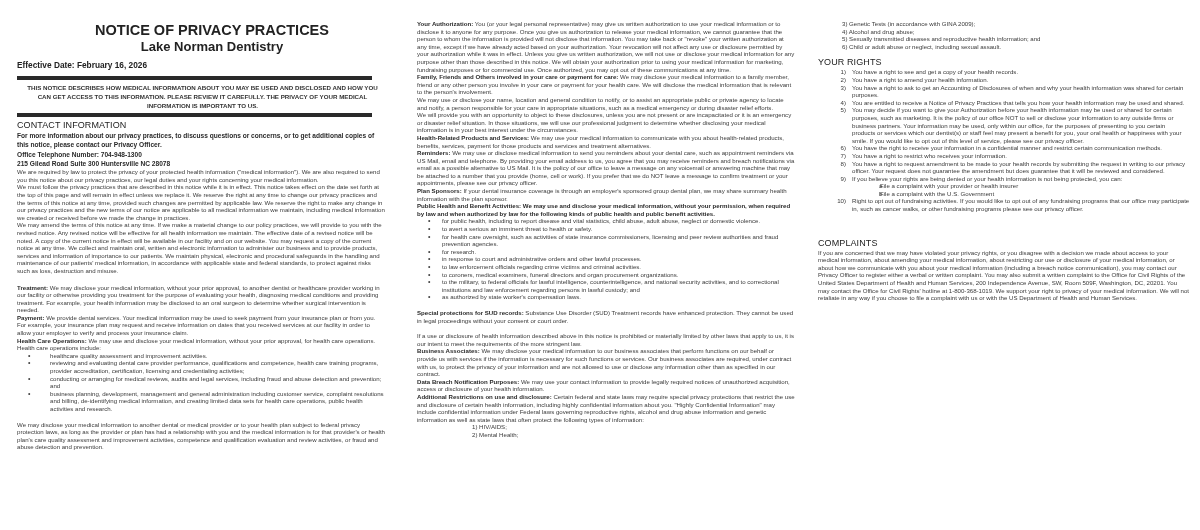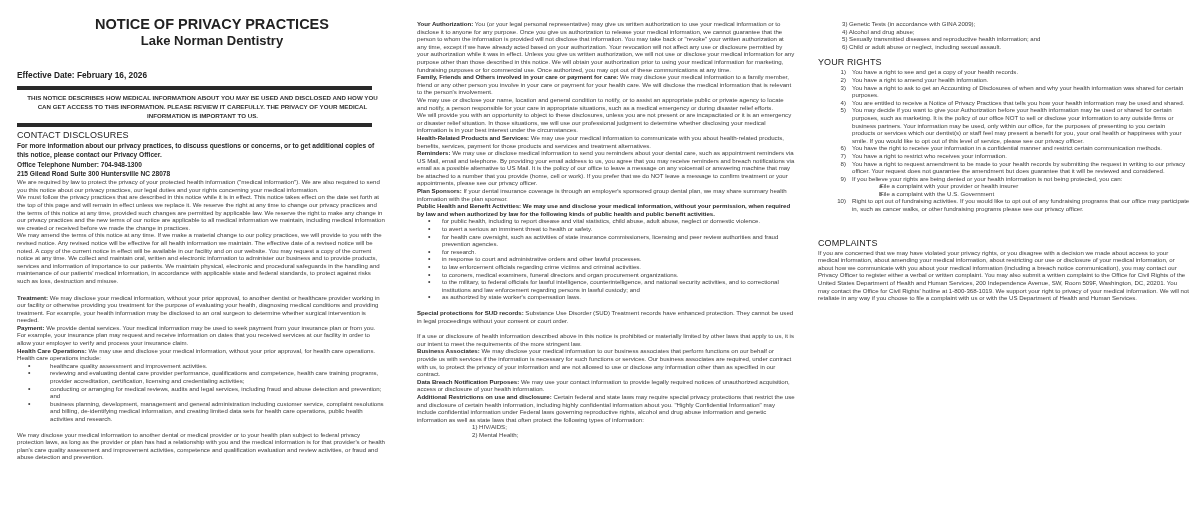--- a/index.html
+++ b/index.html
@@ -4,23 +4,23 @@
 <style>
   * { box-sizing: border-box; margin: 0; padding: 0; }
   html, body { width: 1200px; height: 530px; background: #ffffff; overflow: hidden; }
   body { font-family: "Liberation Sans", sans-serif; color: #3a3a3a; font-size: 6.1px; line-height: 7.6px; }
   .page { position: relative; width: 1200px; height: 530px; }
   .col { position: absolute; top: 0; }
   .col1 { left: 17px; width: 368px; }
   .col2 { left: 417px; width: 378px; top: 20px; }
   .col3 { left: 818px; width: 372px; top: 20px; }
 
-  .title { text-align: center; font-weight: bold; color: #222; font-size: 14.5px; line-height: 17px; margin-top: 16px; margin-left: 22px; }
+  .title { text-align: center; font-weight: bold; color: #222; font-size: 14.5px; line-height: 17px; margin-top: 22px; margin-left: 22px; }
   .subtitle { text-align: center; font-weight: bold; color: #222; font-size: 13px; line-height: 16px; margin-left: 22px; }
-  .effective { font-weight: bold; color: #222; font-size: 8.3px; line-height: 11px; margin-top: 21px; }
+  .effective { font-weight: bold; color: #222; font-size: 8.3px; line-height: 11px; margin-top: 5px; }
   .rule { height: 4px; background: #2a2a2a; margin-right: 0; width: 355px; }
   .rule.top { margin-top: 5px; }
   .banner { font-weight: bold; color: #333; font-size: 6.2px; line-height: 9px; text-align: center; width: 365px; margin: 3px 0 3px 3px; }
   .h2 { font-weight: normal; color: #222; font-size: 9px; line-height: 12px; letter-spacing: 0.1px; }
   .h2.contact { margin-top: 2px; }
   .contact-text { font-weight: bold; color: #2a2a2a; font-size: 6.6px; line-height: 9.3px; }
   .para { margin: 0; }
   .para b { color: #2a2a2a; }
   ul.bullets { list-style: none; margin: 0 0 0 8px; }
   ul.bullets li { position: relative; padding-left: 17px; }
@@ -44,21 +44,21 @@
 <div class="page">
 
   <div class="col col1">
     <div class="title">NOTICE OF PRIVACY PRACTICES</div>
     <div class="subtitle">Lake Norman Dentistry</div>
     <div class="effective">Effective Date: February 16, 2026</div>
     <div class="rule top"></div>
     <div class="banner">THIS NOTICE DESCRIBES HOW MEDICAL INFORMATION ABOUT YOU MAY BE USED AND DISCLOSED AND HOW YOU CAN GET ACCESS TO THIS INFORMATION. PLEASE REVIEW IT CAREFULLY. THE PRIVACY OF YOUR MEDICAL INFORMATION IS IMPORTANT TO US.</div>
     <div class="rule"></div>
 
-    <div class="h2 contact">CONTACT DISCLOSURES</div>
+    <div class="h2 contact">CONTACT INFORMATION</div>
     <div class="contact-text">For more information about our privacy practices, to discuss questions or concerns, or to get additional copies of this notice, please contact our Privacy Officer.</div>
     <div class="contact-text">Office Telephone Number: 704-948-1300</div>
     <div class="contact-text">215 Gilead Road Suite 300 Huntersville NC 28078</div>
 
     <p class="para">We are required by law to protect the privacy of your protected health information ("medical information"). We are also required to send you this notice about our privacy practices, our legal duties and your rights concerning your medical information.</p>
     <p class="para">We must follow the privacy practices that are described in this notice while it is in effect. This notice takes effect on the date set forth at the top of this page and will remain in effect unless we replace it.  We reserve the right at any time to change our privacy practices and the terms of this notice at any time, provided such changes are permitted by applicable law. We reserve the right to make any change in our privacy practices and the new terms of our notice are applicable to all medical information we maintain, including medical information we created or received before we made the change in practices.</p>
     <p class="para">We may amend the terms of this notice at any time. If we make a material change to our policy practices, we will provide to you with the revised notice. Any revised notice will be effective for all health information we maintain. The effective date of a revised notice will be noted. A copy of the current notice in effect will be available in our facility and on our website. You may request a copy of the current notice at any time.  We collect and maintain oral, written and electronic information to administer our business and to provide products, services and information of importance to our patients. We maintain physical, electronic and procedural safeguards in the handling and maintenance of our patients' medical information, in accordance with applicable state and federal standards, to protect against risks such as loss, destruction and misuse.</p>
 
     <div style="height:9px"></div>
     <p class="para"><b>Treatment:</b><span> We may disclose your medical information, without your prior approval, to another dentist or healthcare provider working in our facility or otherwise providing you treatment for the purpose of evaluating your health, diagnosing medical conditions and providing treatment. For example, your health information may be disclosed to an oral surgeon to determine whether surgical intervention is needed.</span></p>

